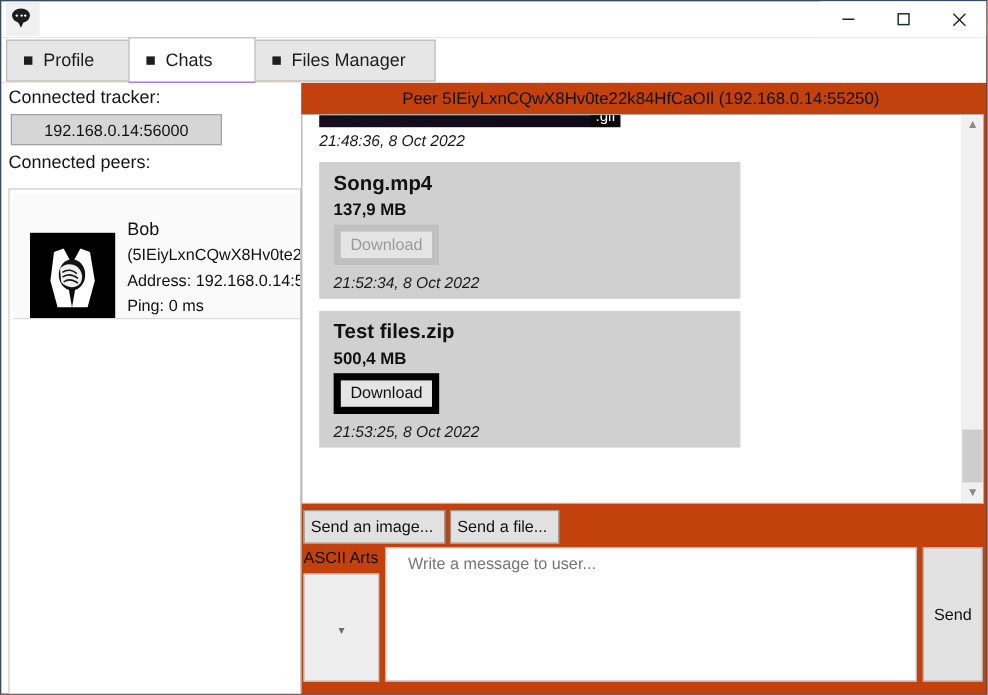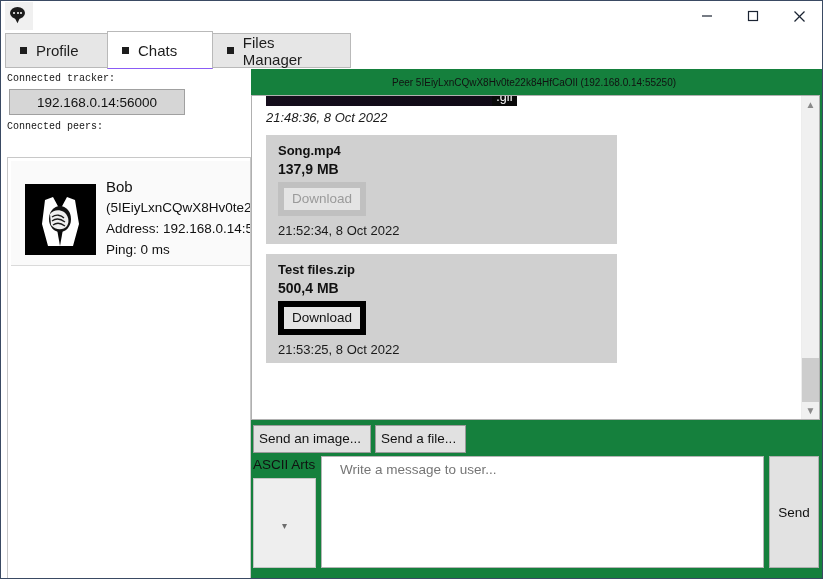--- a/index.html
+++ b/index.html
@@ -14,21 +14,21 @@
     font-size: 13.5px;
     color: #000000;
     overflow: hidden;
   }
   .window {
     position: relative;
     width: 823px;
     height: 579px;
     box-sizing: border-box;
     border: 1px solid #3a4a63;
-    background: #15803d;
+    background: #c2410c;
     overflow: hidden;
   }
 
   
   .titlebar {
     position: absolute;
     left: 0; top: 0;
     width: 821px;
     height: 30px;
     background: #ffffff;
@@ -114,35 +114,34 @@
     z-index: 3;
   }
   .tab .tabsq {
     width: 7px; height: 7px;
     background: #1d1d1d;
     margin-right: 9px;
     display: inline-block;
   }
   #tab-profile { left: 4px; width: 103px; }
   #tab-chats   { left: 106px; width: 106px; }
-  #tab-files   { left: 211px; width: 139px; }
+  #tab-files   { left: 211px; width: 151px; }
 
   
   .left-panel {
     position: absolute;
     left: 0; top: 68px;
     width: 250px;
     height: 510px;
     background: #ffffff;
   }
   .panel-label {
-    font-size: 10px;
+    font-size: 15px;
     color: #151515;
     margin: 4px 0 0 6px;
-    font-family: Liberation Mono, monospace;
   }
   .tracker-btn {
     margin: 5px 0 0 8px;
     width: 176px;
     height: 26px;
     box-sizing: border-box;
     border: 1px solid #a0a0a0;
     background: #d6d6d6;
     font-family: "Liberation Sans", sans-serif;
     font-size: 13.5px;
@@ -162,21 +161,21 @@
     overflow: hidden;
   }
   .peer-card {
     position: relative;
     margin: 3px 0 0 3px;
     width: 250px;
     height: 104px;
     background: #fafafa;
     border-bottom: 1px solid #dadada;
     display: flex;
-    align-items: center;
+    align-items: flex-end;
     overflow: hidden;
   }
   .peer-avatar {
     width: 71px; height: 71px;
     margin: 13px 10px 0 14px;
     background: #000000;
     flex: none;
     position: relative;
     overflow: hidden;
   }
@@ -188,21 +187,21 @@
     color: #111111;
   }
   .peer-name { font-size: 15px; }
 
   
   .peer-header {
     position: absolute;
     left: 248px; top: 70px;
     width: 570px;
     height: 22px;
-    font-size: 10px;
+    font-size: 14px;
     color: #111111;
     display: flex;
     align-items: center;
     justify-content: center;
   }
   .chat-box {
     position: absolute;
     left: 250px; top: 94px;
     width: 569px;
     height: 325px;
@@ -250,21 +249,21 @@
     margin-top: 4px;
   }
   .file-card {
     width: 351px;
     background: #d0d0d0;
     padding: 8px 12px 6px 12px;
     box-sizing: border-box;
   }
   .file-name {
     font-weight: bold;
-    font-size: 13px;
+    font-size: 17px;
     color: #111111;
     margin-bottom: 3px;
   }
   .file-size {
     font-weight: bold;
     font-size: 14px;
     color: #111111;
     margin-bottom: 5px;
   }
   .dl-btn {
@@ -275,20 +274,21 @@
     color: #111111;
     padding: 3px 8px 4px 8px;
     display: inline-block;
   }
   .dl-btn.disabled {
     color: #9a9a9a;
     border-color: #c0c0c0;
     background: #e4e4e4;
   }
   .file-time {
+    font-style: italic;
     font-size: 13px;
     color: #1a1a1a;
     margin-top: 7px;
   }
   .vscroll {
     width: 17px;
     height: 323px;
     background: #f0f0f0;
     position: relative;
     flex: none;

